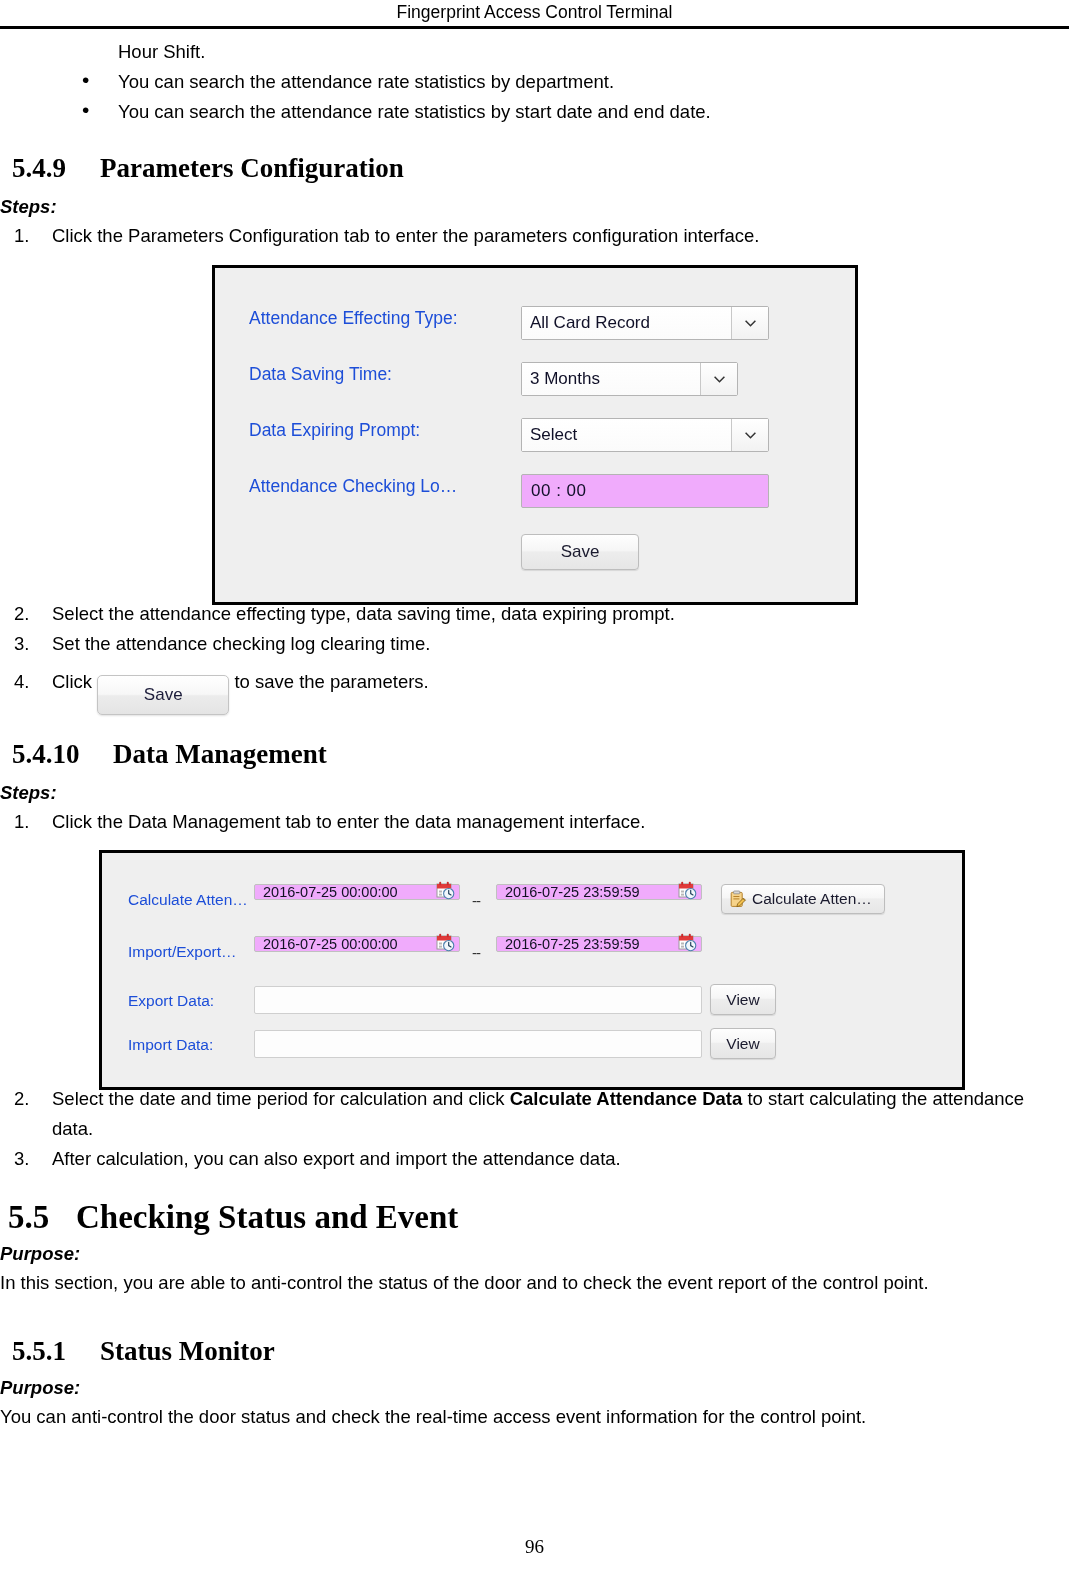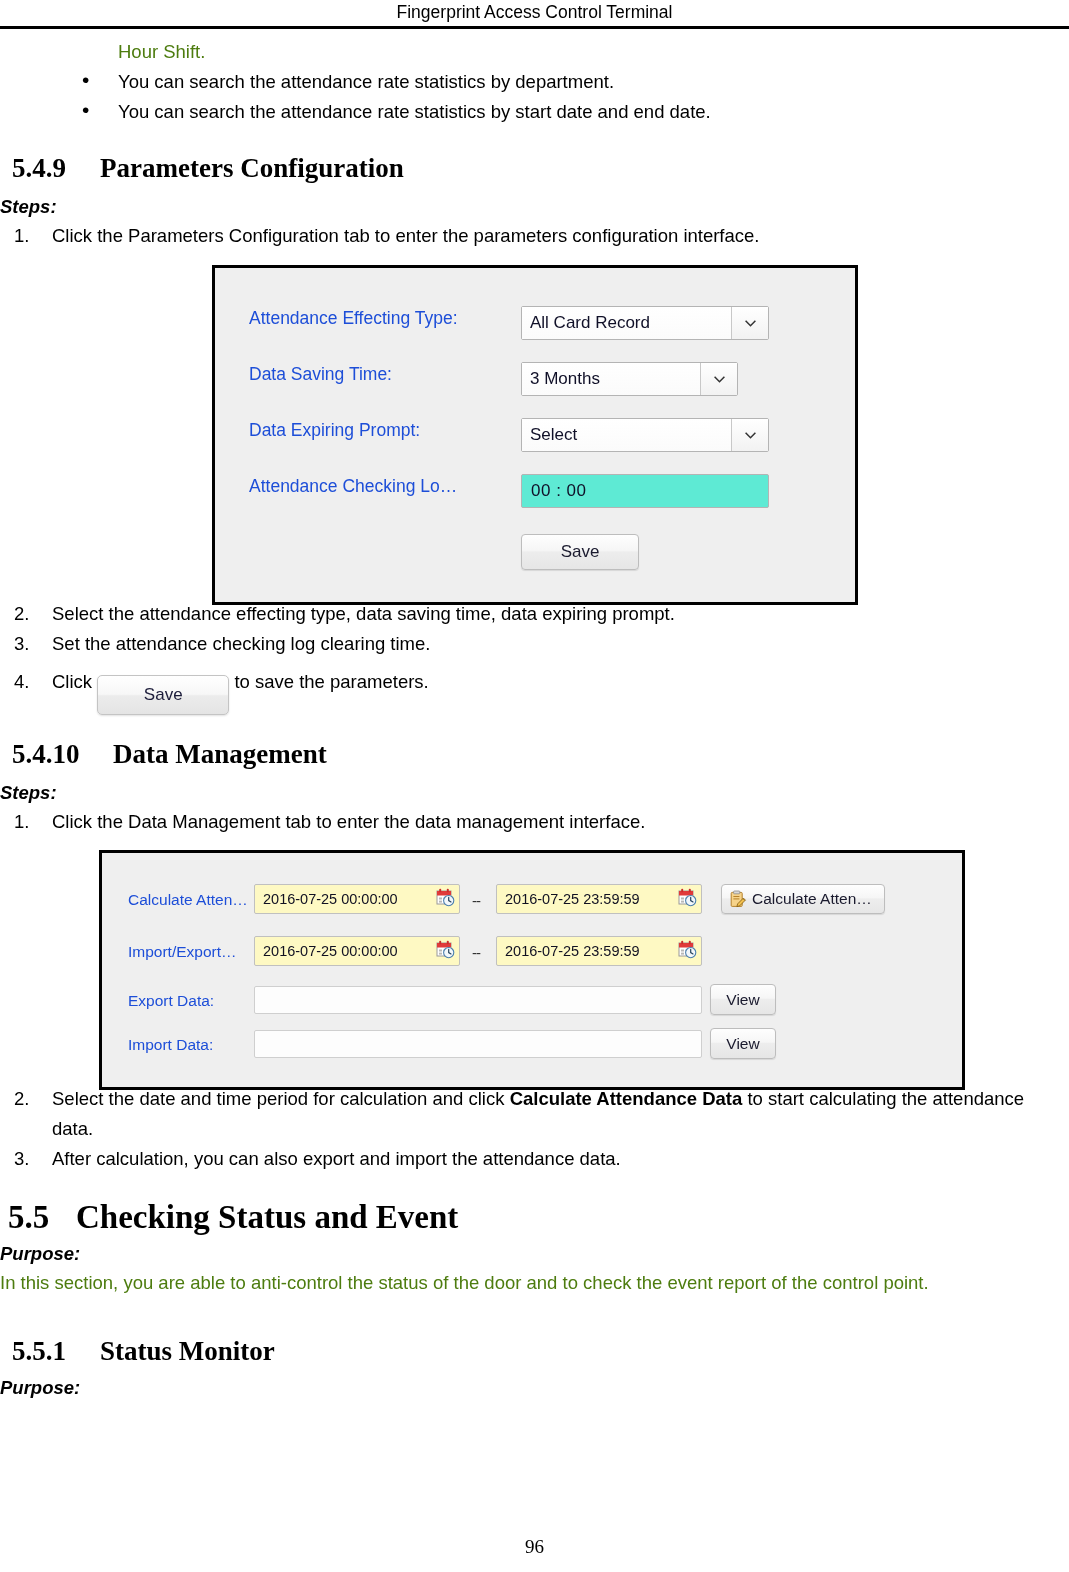--- a/index.html
+++ b/index.html
@@ -42,21 +42,21 @@
   .content {
     position: absolute;
     top: 31px;
     left: 0px;
     width: 1069px;
   }
 
   .para {
     font-size: 18.5px;
     line-height: 30px;
-    color: #4d7c0f;
+    color: #000000;
     margin: 0;
   }
 
   .indent-text {
     margin-left: 118px;
   }
 
   
   .bullet-list {
     margin: 0;
@@ -204,21 +204,21 @@
   .chev {
     width: 11px;
     height: 7px;
   }
 
   
   .textbox {
     box-sizing: border-box;
     height: 34px;
     border: 1px solid #b4b4b4;
-    background: #5eead4;
+    background: #f0abfc;
     border-radius: 2px;
     display: flex;
     align-items: center;
     padding: 12px 9px;
     font-size: 17px;
     color: #101028;
     letter-spacing: 0.5px;
   }
 
   
@@ -231,23 +231,23 @@
     border-radius: 4px;
     background: linear-gradient(#fefefe 0%, #f6f6f6 45%, #ededed 50%, #e6e6e6 100%);
     box-shadow: 0 1px 1px rgba(0,0,0,0.10);
     font-size: 17px;
     color: #1a1a2e;
   }
 
   
   .datefield {
     box-sizing: border-box;
-    height: 30px;
+    height: 16px;
     border: 1px solid #c0c0c0;
-    background: #fef9c3;
+    background: #f0abfc;
     border-radius: 2px;
     display: flex;
     align-items: center;
     justify-content: space-between;
     padding: 0 4px 0 8px;
     font-size: 14.5px;
     color: #111122;
     white-space: nowrap;
   }
   .dash-sep {
@@ -384,20 +384,21 @@
     <span>Checking Status and Event</span>
   </h1>
   <div class="label-bold-italic" style="margin-top:2px;">Purpose:</div>
   <div class="para" style="width:1030px;">In this section, you are able to anti-control the status of the door and to check the event report of the control point.</div>
 
   <h2 class="h-sub" style="margin-top:36px;">
     <span class="num">5.5.1</span>
     <span>Status Monitor</span>
   </h2>
   <div class="label-bold-italic" style="margin-top:6px;">Purpose:</div>
+  <div class="para" style="width:1030px;">You can anti-control the door status and check the real-time access event information for the control point.</div>
 
 </div>
 
 <div class="shot shot-a">
 
   <div class="field-row" style="left:34px; top:40px;">
     <span class="field-label" style="width:262px;">Attendance Effecting Type:</span>
   </div>
   <div class="combo" style="position:absolute; left:306px; top:38px; width:248px;">
     <span class="val">All Card Record</span>

